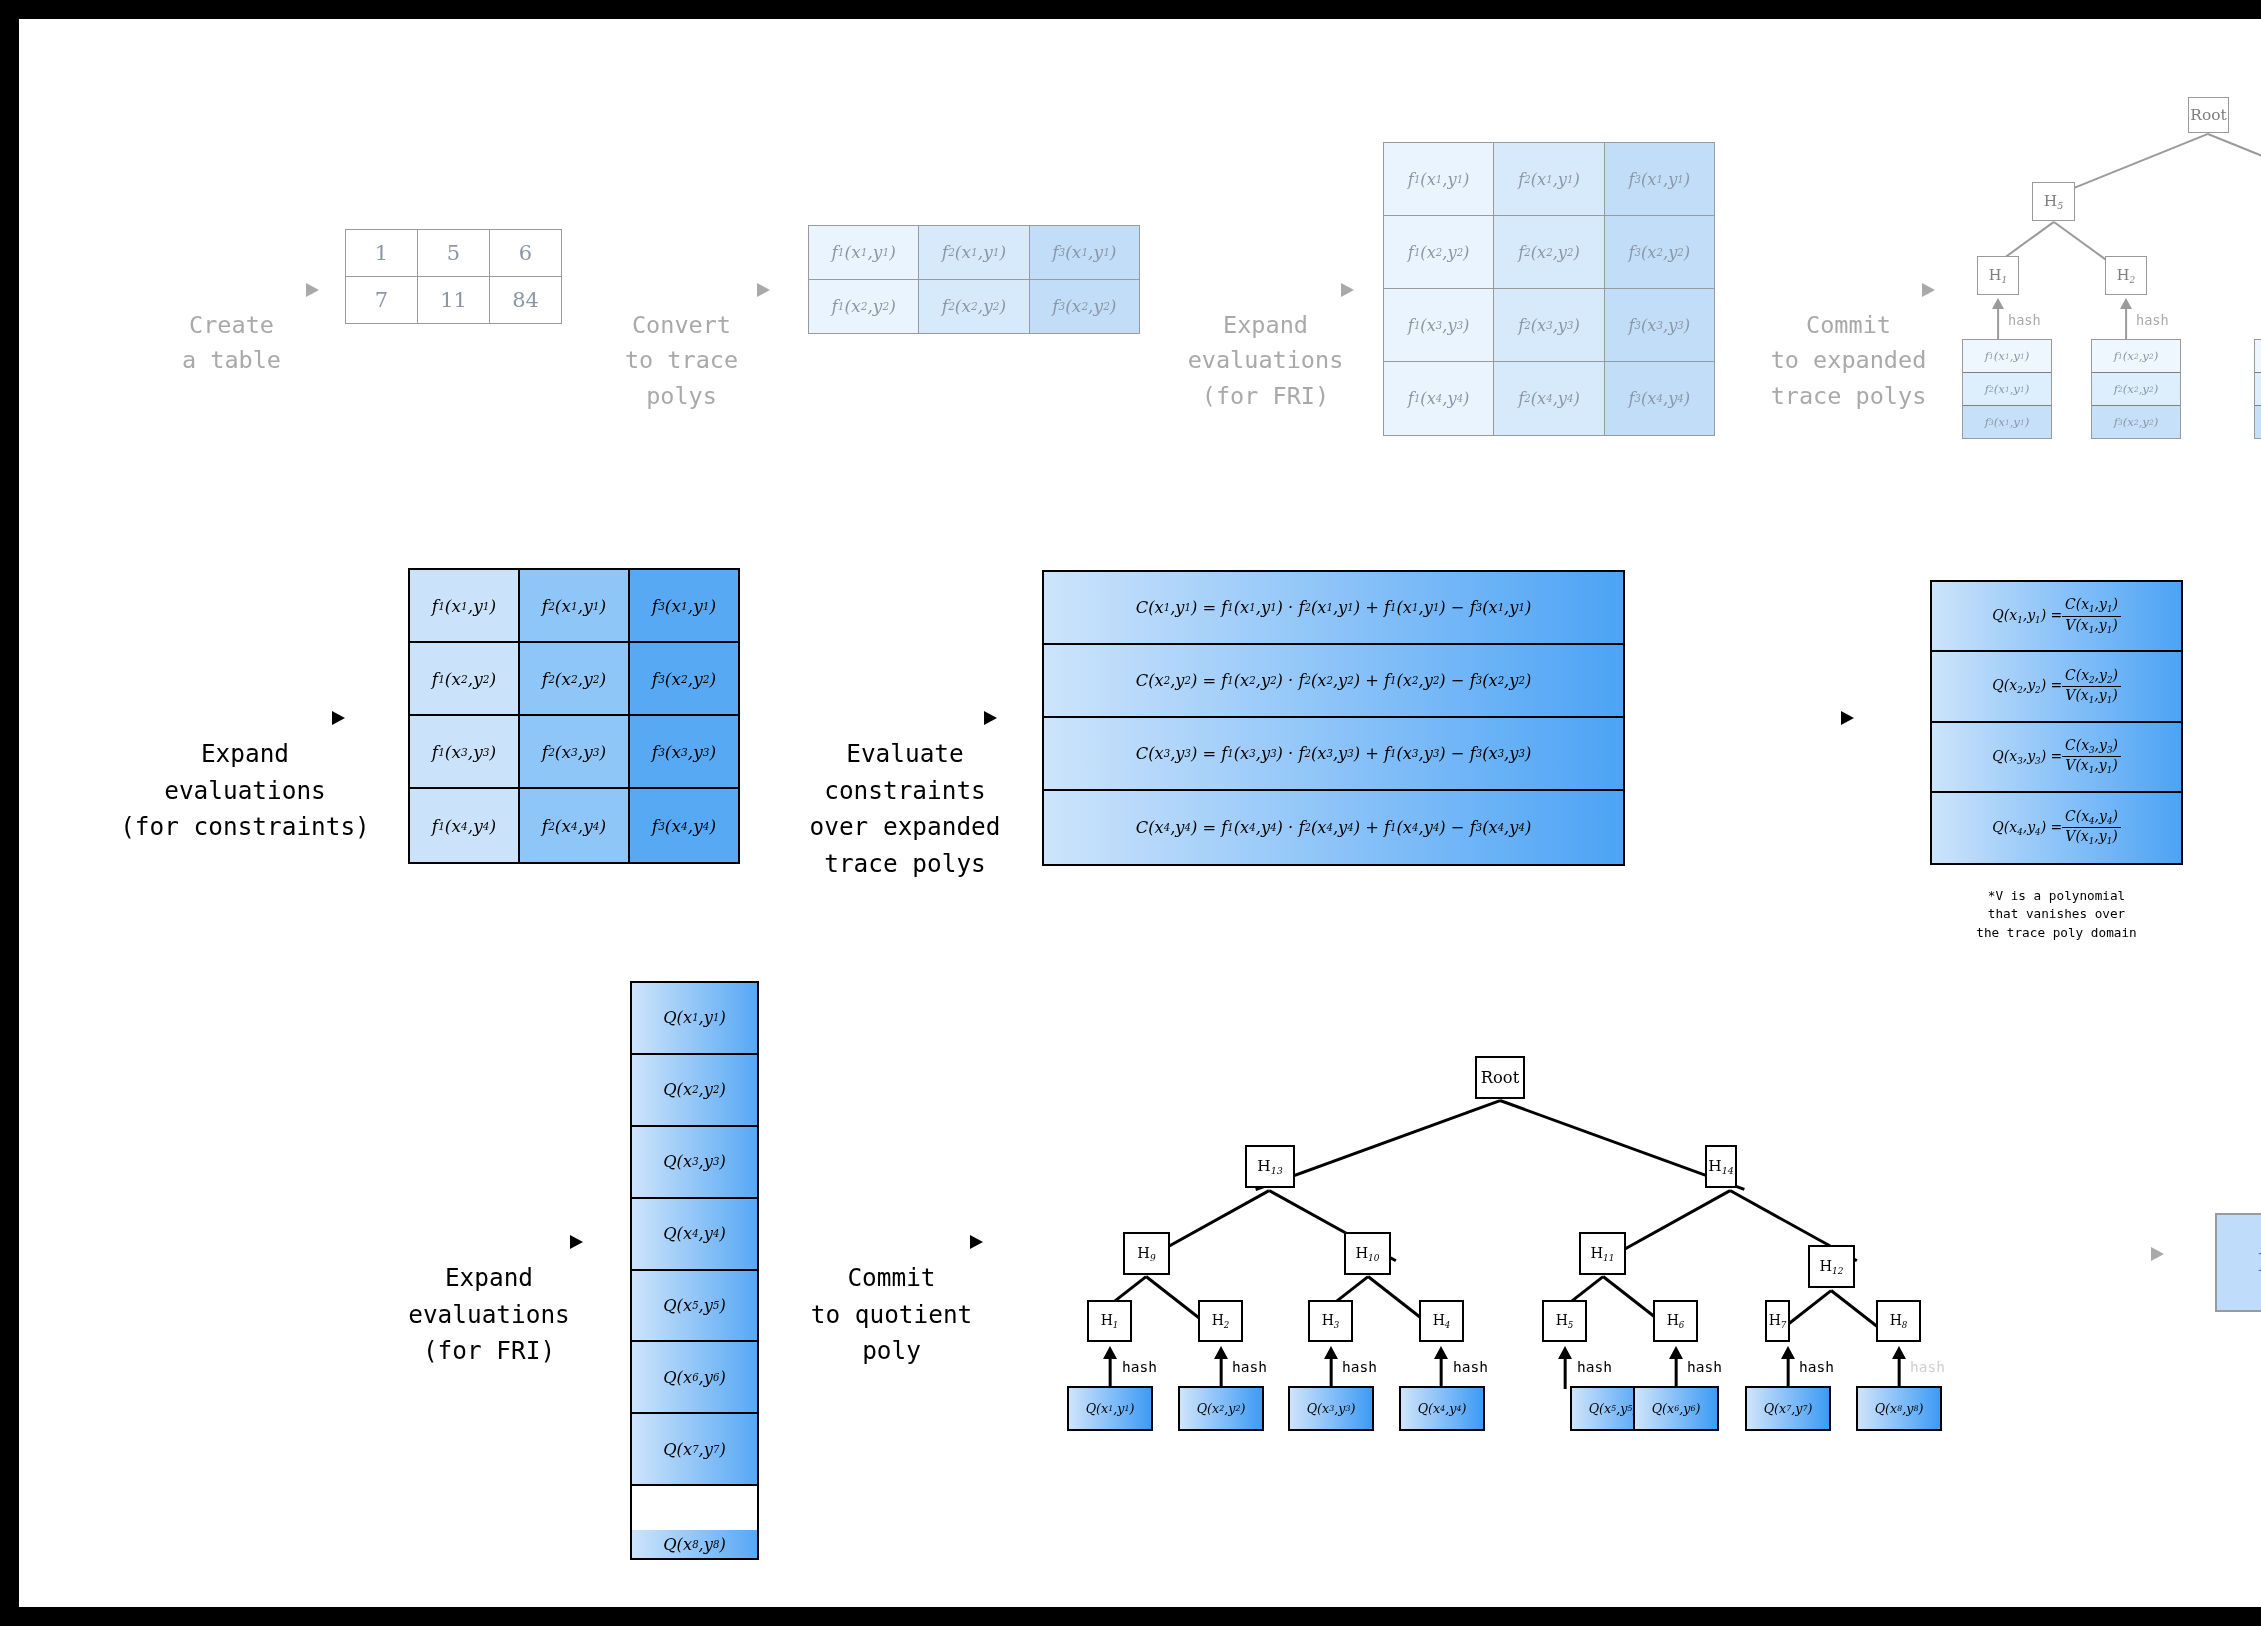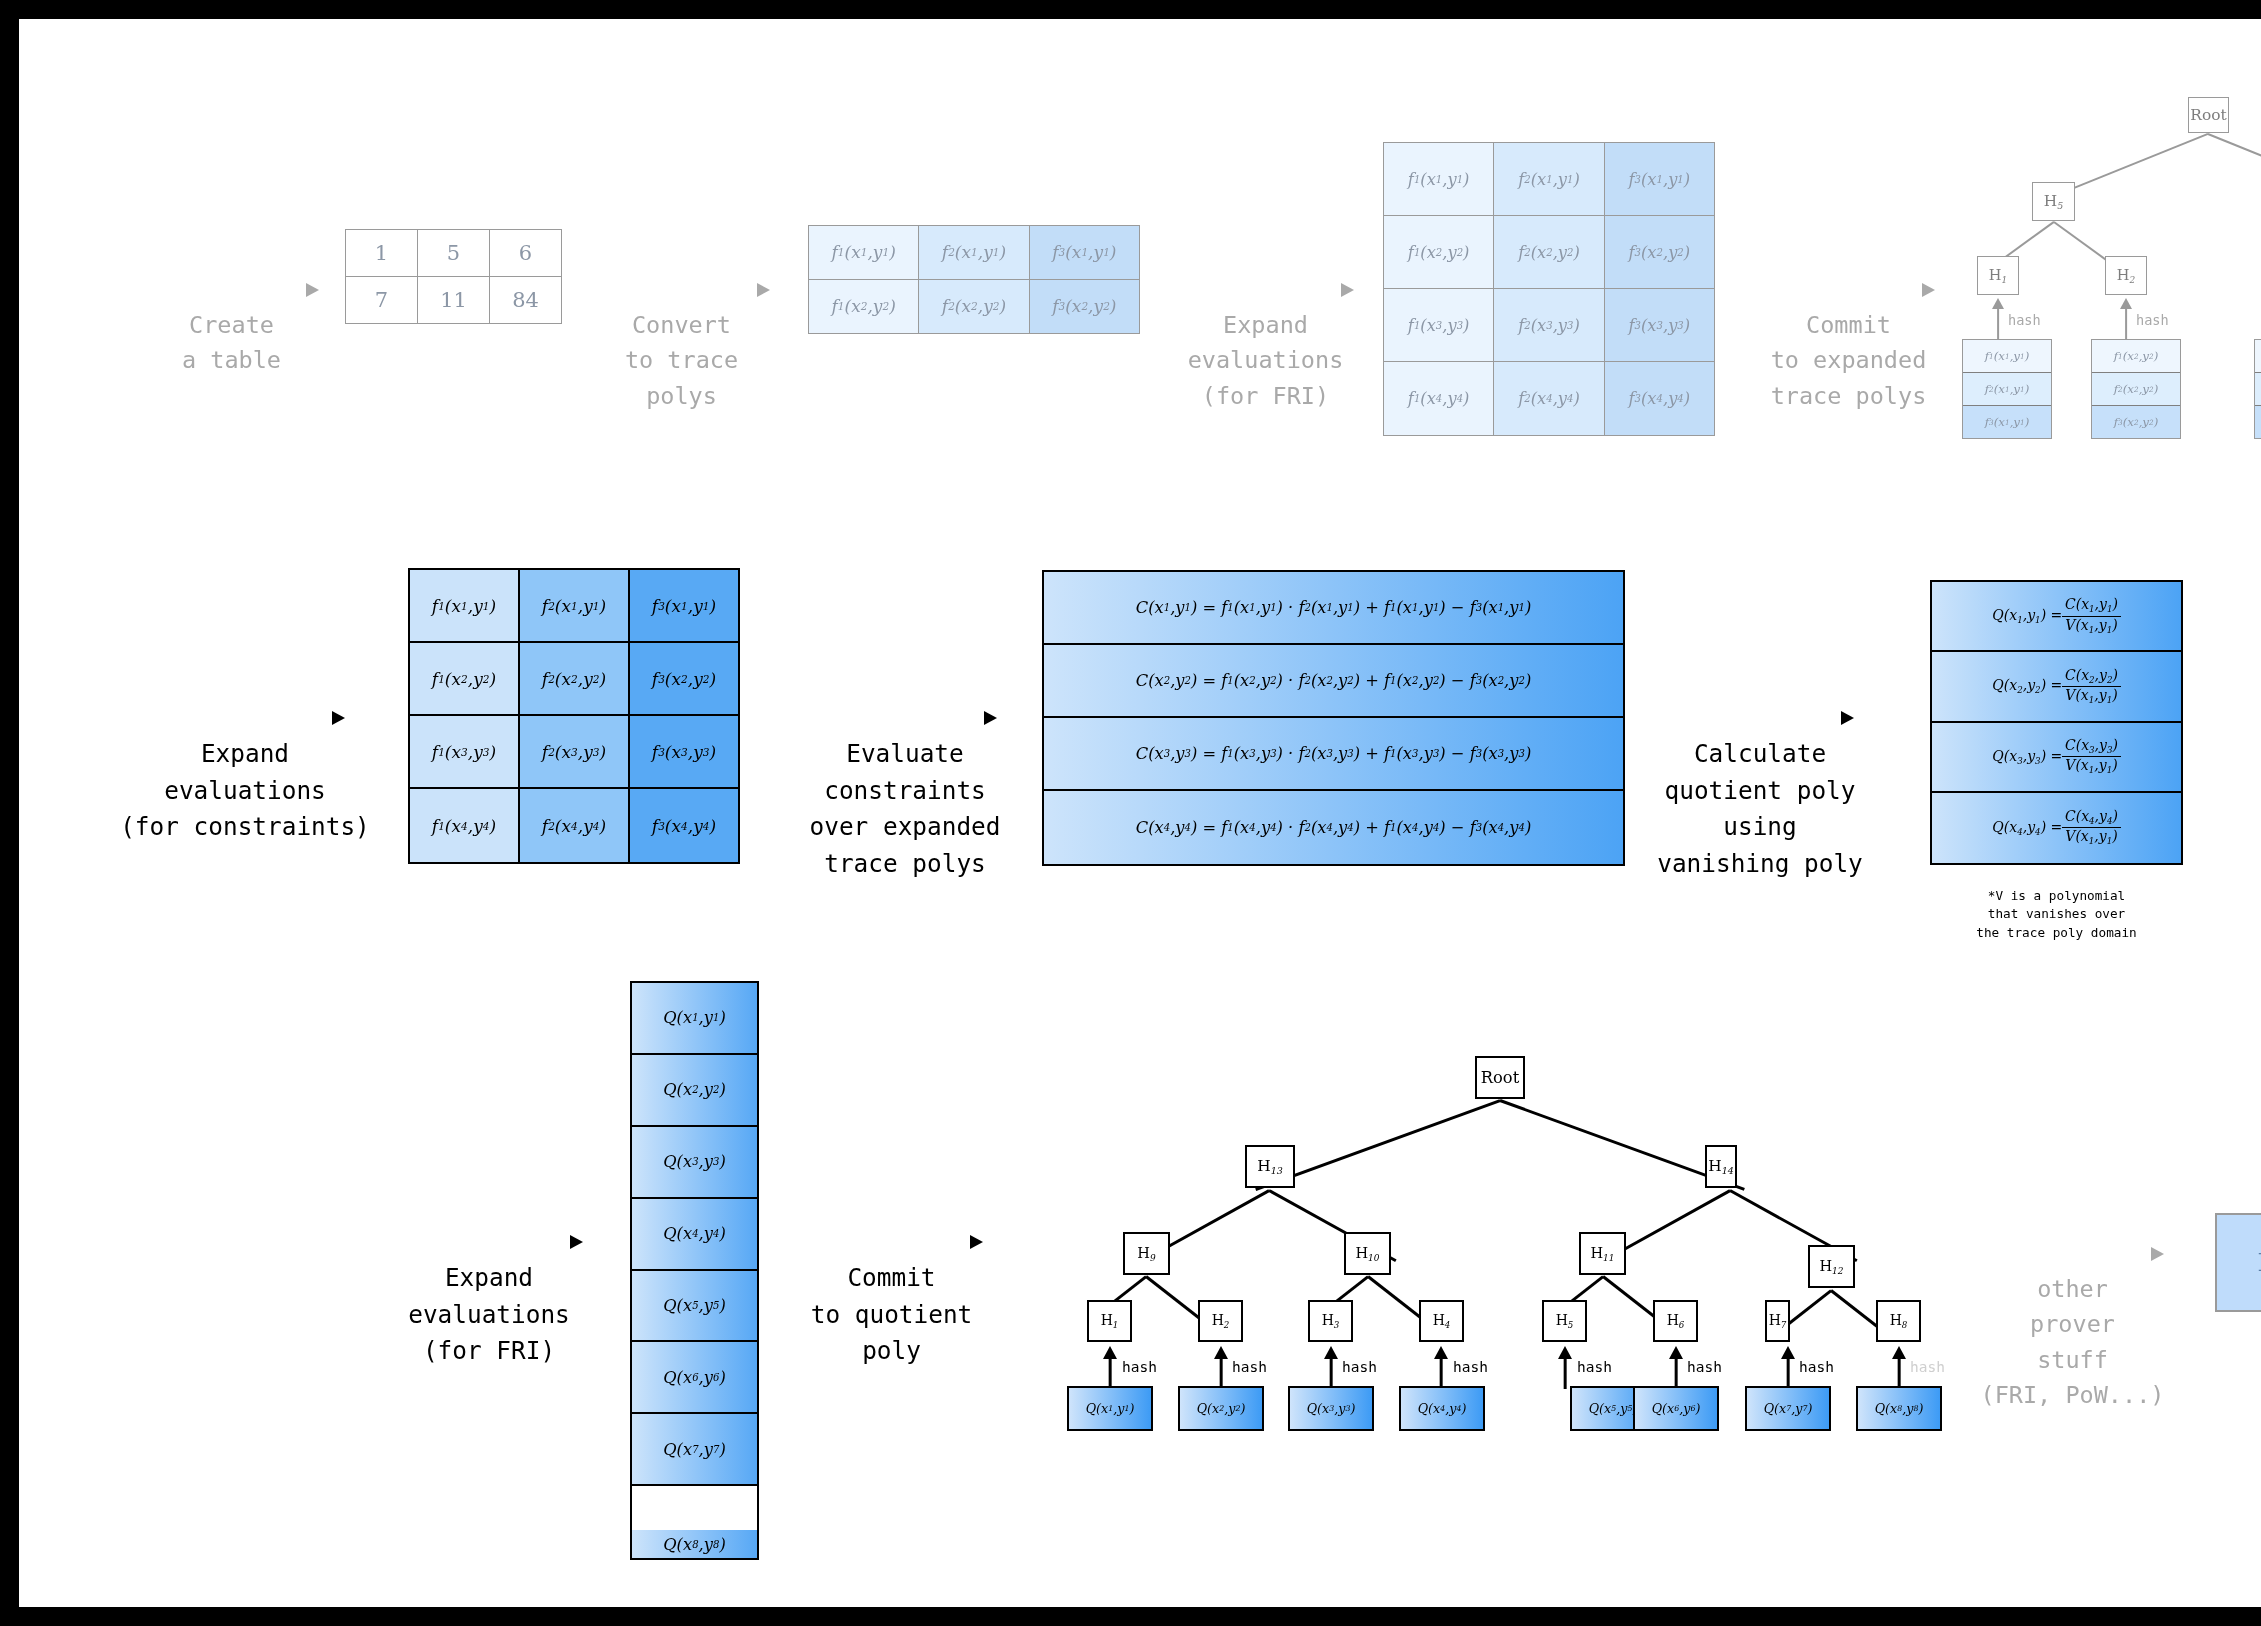--- a/index.html
+++ b/index.html
@@ -271,24 +271,20 @@
       </div>
     <div class="trow">
       <div class="tcell" style="flex:1;background:linear-gradient(to right,#cde4fb,#4ca3f5);">C(x<sub>4</sub>,y<sub>4</sub>) = f<sub>1</sub>(x<sub>4</sub>,y<sub>4</sub>) · f<sub>2</sub>(x<sub>4</sub>,y<sub>4</sub>) + f<sub>1</sub>(x<sub>4</sub>,y<sub>4</sub>) − f<sub>3</sub>(x<sub>4</sub>,y<sub>4</sub>)</div>
       </div>
   </div>
 
   <div class="arrow dark" style="left:1646px;top:699px;width:188px;">
     <div class="shaft"></div>
       <div class="head"></div>
     </div>
-  <div class="alabel dark" style="left:1610px;top:717px;width:262px;font-size:24.4px;">Calculate
-quotient poly
-using
-vanishing poly</div>
 
   <div class="tbl dark-tbl" style="left:1911px;top:561px;width:253px;height:285px;font-size:14px;">
     <div class="trow">
       <div class="tcell" style="flex:1;background:linear-gradient(to right,#cde4fb,#4ca3f5);">
         <span>Q(x<sub>1</sub>,y<sub>1</sub>) =</span>
         <span class="frac">
             <span class="num">C(x<sub>1</sub>,y<sub>1</sub>)</span>
             <span class="den">V(x<sub>1</sub>,y<sub>1</sub>)</span>
           </span>
       </div>
@@ -481,23 +477,19 @@
   <div class="qleaf" style="left:1380px;top:1367px;width:86px;height:45px;font-size:12.7px;">Q(x<sub>4</sub>,y<sub>4</sub>)</div>
   <div class="qleaf" style="left:1503px;top:1367px;width:86px;height:45px;font-size:12.7px;margin-left:48px;">Q(x<sub>5</sub>,y<sub>5</sub>)</div>
   <div class="qleaf" style="left:1614px;top:1367px;width:86px;height:45px;font-size:12.7px;">Q(x<sub>6</sub>,y<sub>6</sub>)</div>
   <div class="qleaf" style="left:1726px;top:1367px;width:86px;height:45px;font-size:12.7px;">Q(x<sub>7</sub>,y<sub>7</sub>)</div>
   <div class="qleaf" style="left:1837px;top:1367px;width:86px;height:45px;font-size:12.7px;">Q(x<sub>8</sub>,y<sub>8</sub>)</div>
 
   <div class="arrow faded" style="left:1954px;top:1235px;width:190px;">
     <div class="shaft"></div>
       <div class="head"></div>
     </div>
-  <div class="alabel faded" style="left:1936px;top:1253px;width:235px;font-size:23.5px;">other
-prover
-stuff
-(FRI, PoW...)</div>
 
   <div class="proofbox" style="left:2196px;top:1194px;width:149px;height:99px;font-size:23.5px;">
     <span>Proof</span>
   </div>
 
 </div>
 
 
 </body></html>

